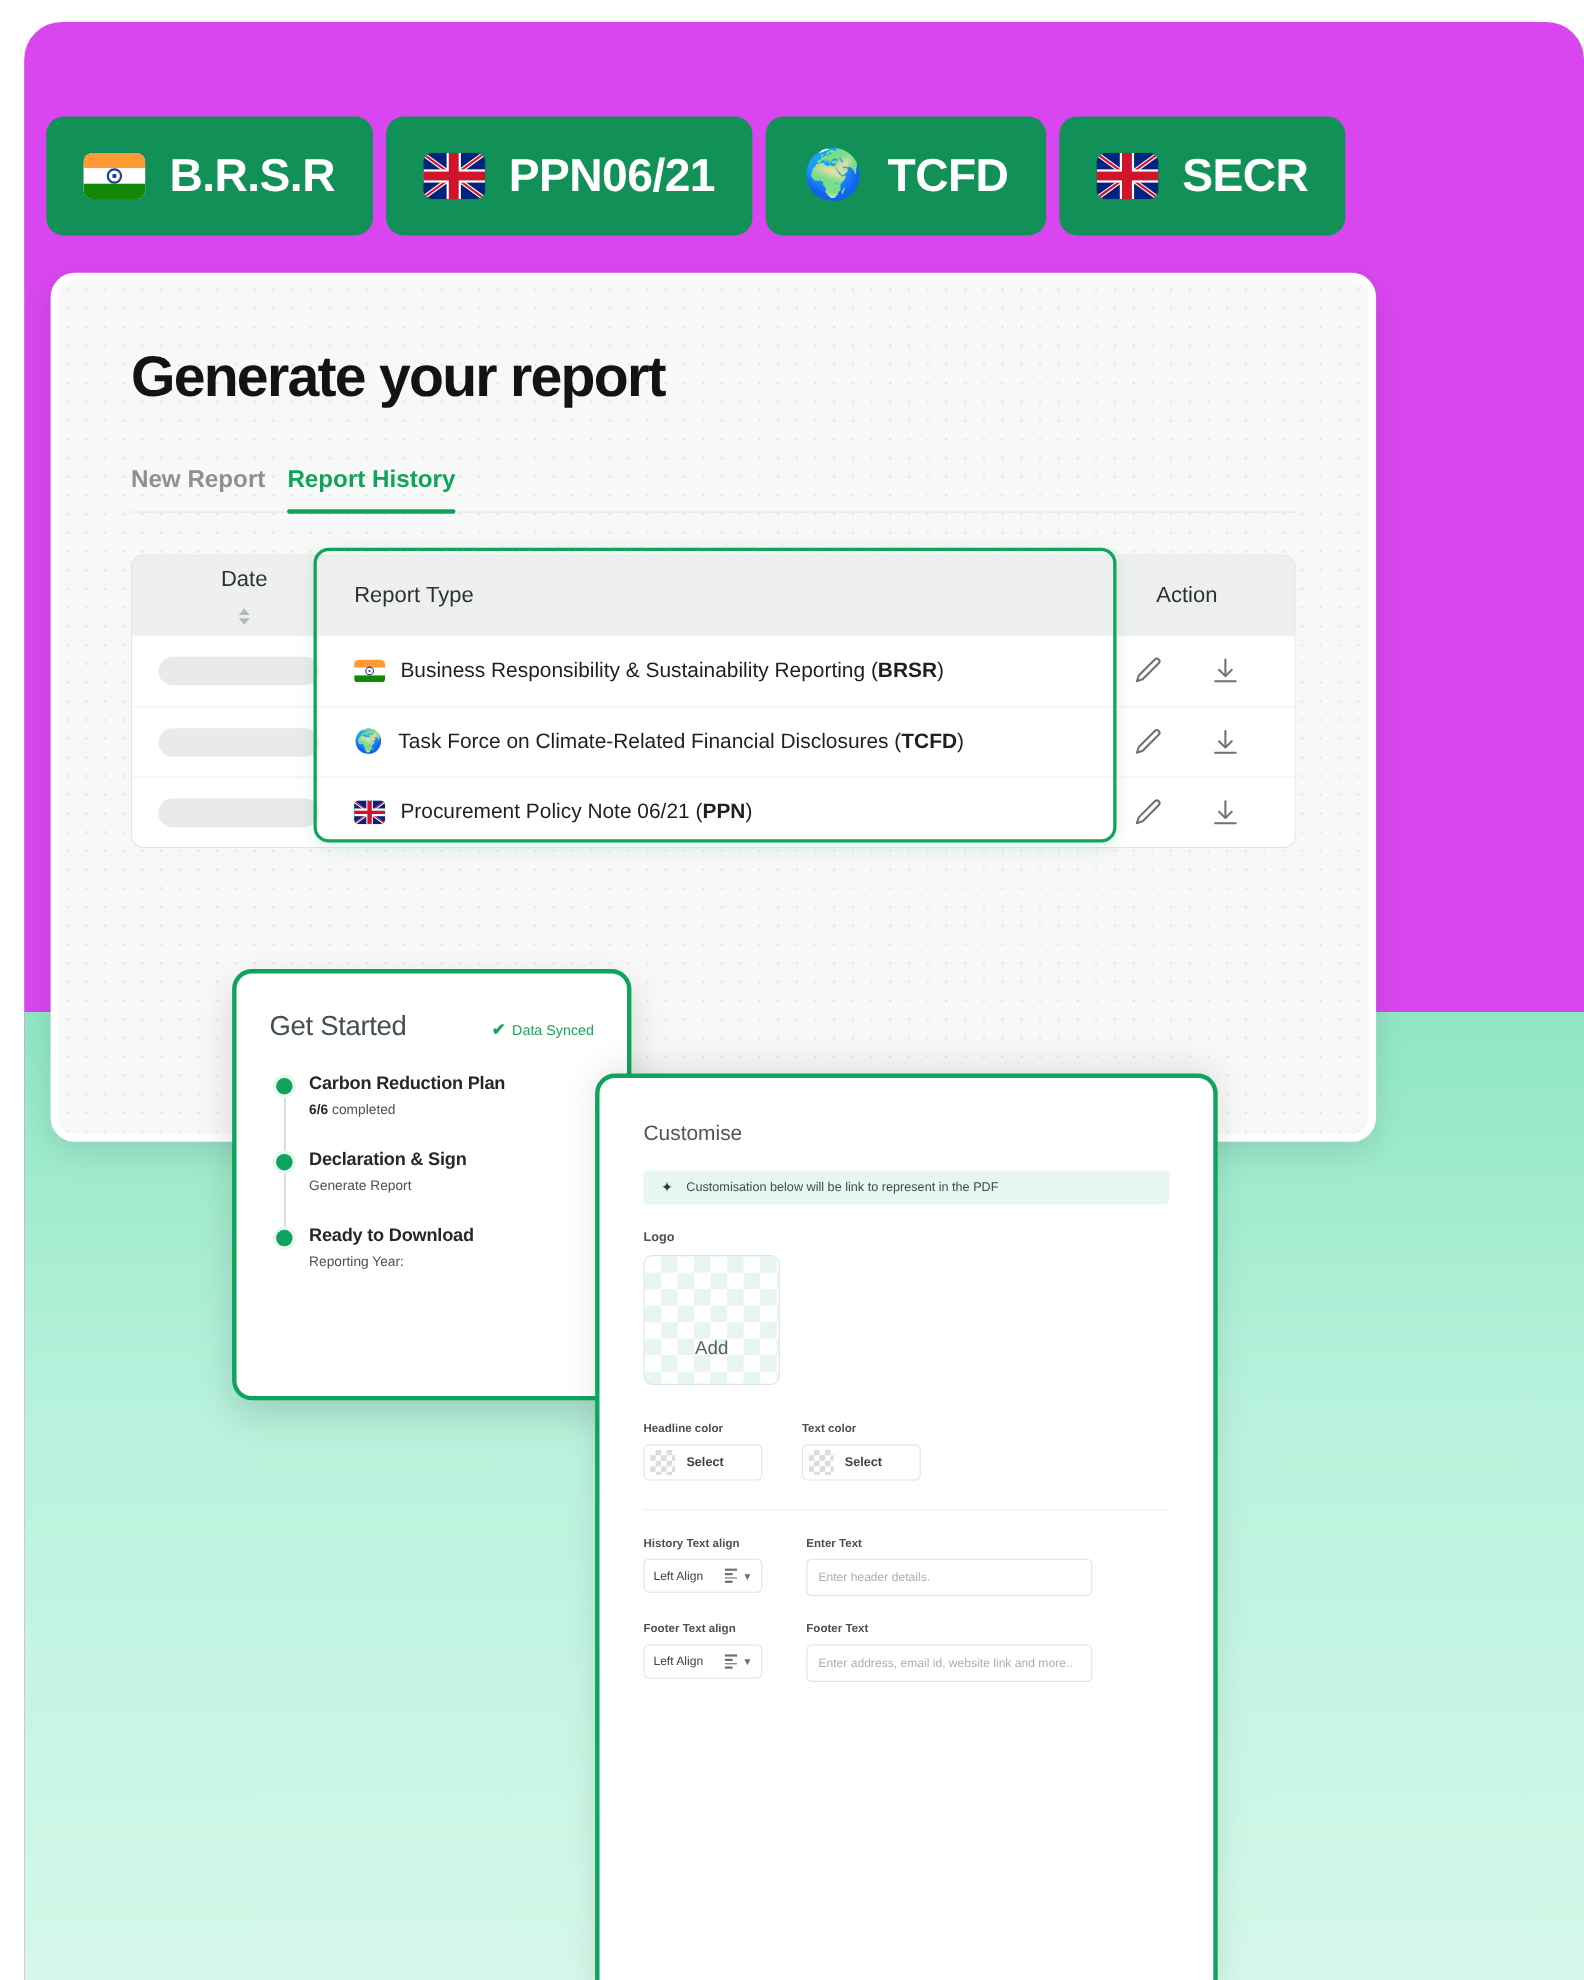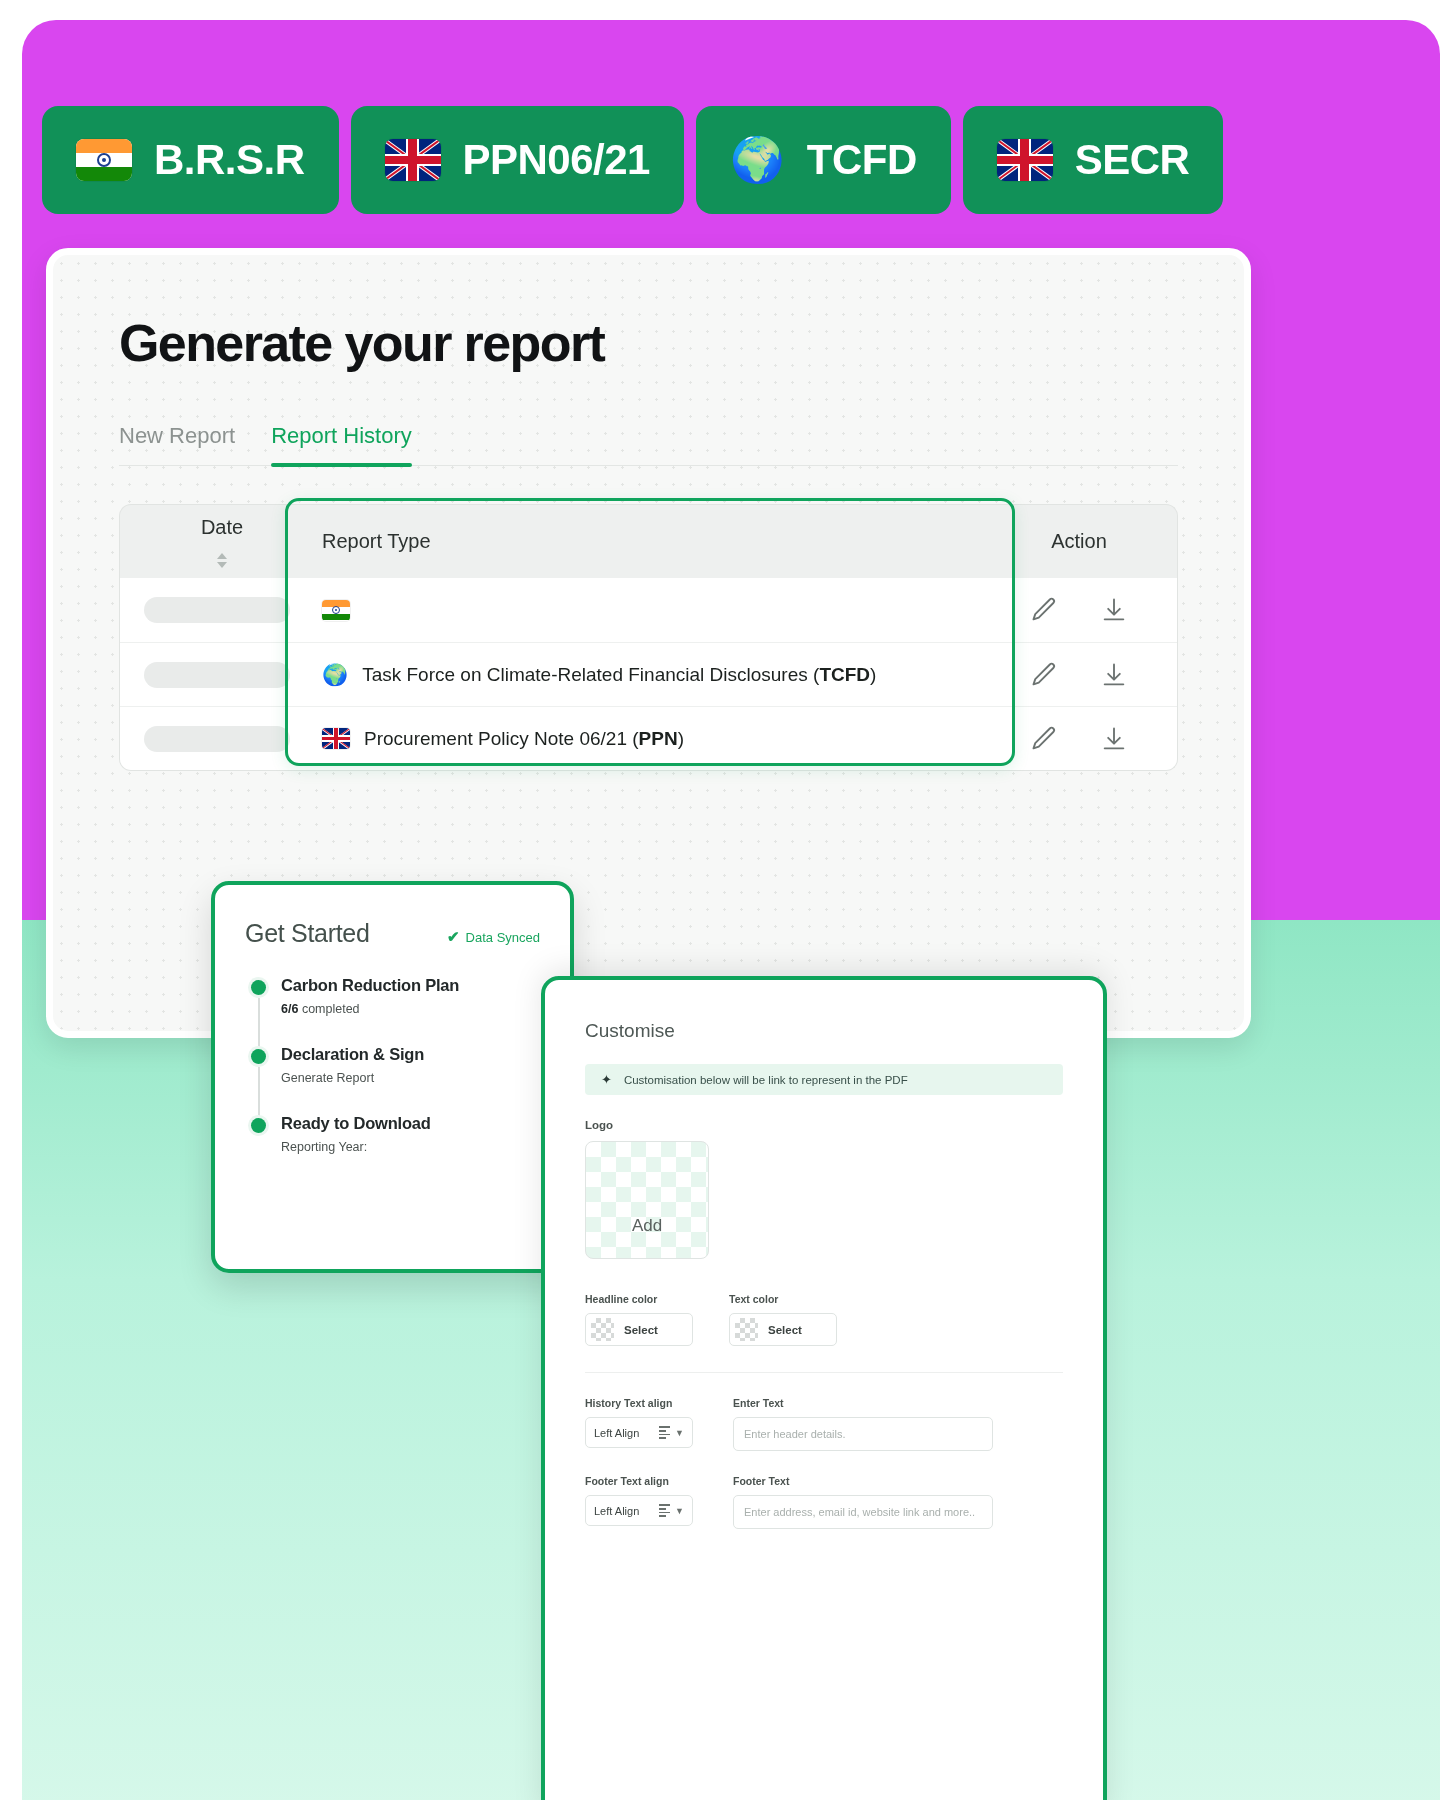--- a/index.html
+++ b/index.html
@@ -114,23 +114,24 @@
   .page-title {
     font-size: 52px;
     font-weight: bold;
     color: #111315;
     letter-spacing: -1.6px;
   }
 
   .tabs {
     margin-top: 50px;
     display: flex;
-    gap: 36px;
+    gap: 20px;
     border-bottom: 1.5px solid #e3e6e4;
     position: relative;
+    font-weight: bold;
   }
   .tab {
     font-size: 22px;
     color: #8c9290;
     padding-bottom: 16px;
     position: relative;
     cursor: pointer;
   }
   .tab.active { color: #0fa45c; }
   .tab.active::after {
@@ -438,20 +439,21 @@
               <div class="td-date">
                 <div class="skeleton"></div>
               </div>
               <div class="td-type">
                 <span class="flag flag-in">
                   <i class="s1"></i>
                     <i class="s2"></i>
                     <i class="s3"></i>
                     <i class="chakra"></i>
                 </span>
+                <span><span>Business Responsibility &amp; Sustainability Reporting (</span><b>BRSR</b><span>)</span></span>
               </div>
               <div class="td-action">
                 <svg class="icon-btn" viewBox="0 0 24 24" fill="none" stroke="currentColor" stroke-width="1.6" stroke-linecap="round" stroke-linejoin="round">
                     <path d="M17 3a2.1 2.1 0 0 1 3 3L7.5 18.5 3 20l1.5-4.5L17 3z"></path>
                   </svg>
                 <svg class="icon-btn" viewBox="0 0 24 24" fill="none" stroke="currentColor" stroke-width="1.6" stroke-linecap="round" stroke-linejoin="round">
                     <path d="M12 3v12"></path>
                     <path d="M7 11l5 5 5-5"></path>
                     <path d="M4 20h16"></path>
                   </svg>

